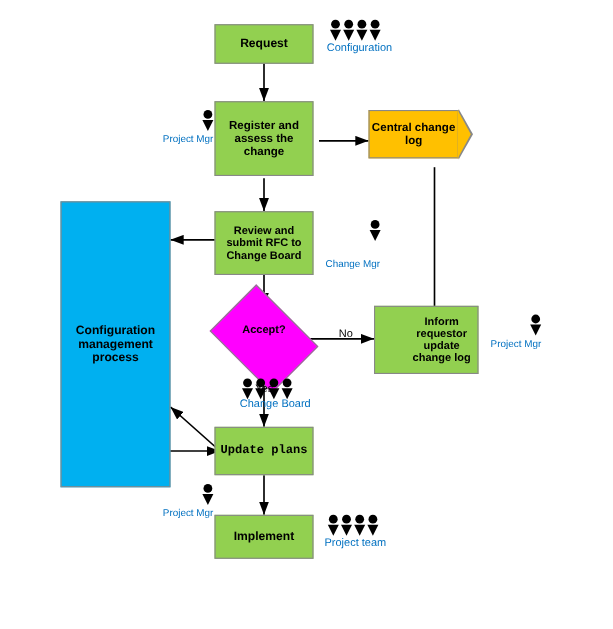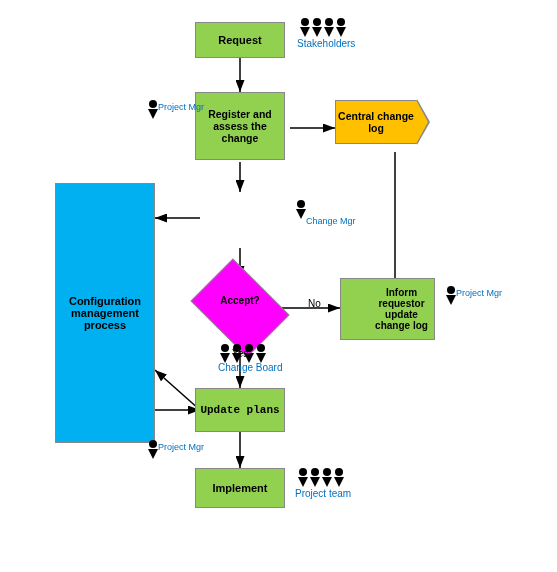--- a/index.html
+++ b/index.html
@@ -52,22 +52,22 @@
     .label {
       position: absolute;
       font-size: 10px;
       color: #0070c0;
       text-align: center;
     }
     
     .person {
       position: absolute;
       display: flex;
-      flex-direction: row;
-      align-items: flex-start;
+      flex-direction: column;
+      align-items: flex-end;
       font-size: 9px;
       color: #000;
     }
     .person-icon {
       position: relative;
       display: flex;
       flex-direction: column;
       align-items: center;
     }
     .person-head {
@@ -187,34 +187,35 @@
     </div>
     <div class="person-icon">
       <div class="person-head"></div>
         <div class="person-body"></div>
     </div>
     <div class="person-icon">
       <div class="person-head"></div>
         <div class="person-body"></div>
     </div>
   </div>
-  <div class="label" style="left:297px; top:38px;">Stakeholders</div>
+  <div class="label" style="left:297px; top:38px;">Configuration</div>
 
   <div class="box green-box" style="left:195px; top:92px; width:90px; height:68px; font-size:10.5px;">Register and assess the change</div>
 
   <div class="person" style="left:148px; top:100px;">
     <div class="person-icon">
       <div class="person-head"></div>
         <div class="person-body"></div>
     </div>
     <span style="color:#0070c0; font-size:9px; margin-top:2px;">Project Mgr</span>
   </div>
 
   <div class="ribbon" style="left:335px; top:100px; width:82px; height:44px; font-size:10.5px; z-index:2;">Central change log</div>
 
+  <div class="box green-box" style="left:195px; top:192px; width:90px; height:58px; font-size:10px;">Review and submit RFC to Change Board</div>
 
   <div class="person" style="left:296px; top:200px;">
     <div class="person-icon">
       <div class="person-head"></div>
         <div class="person-body"></div>
     </div>
     <span style="color:#0070c0; font-size:9px; margin-top:16px;">Change Mgr</span>
   </div>
 
   <div class="box cyan-box" style="left:55px; top:168px; width:100px; height:260px; font-size:11px;margin-top:15px;">Configuration management process</div>

